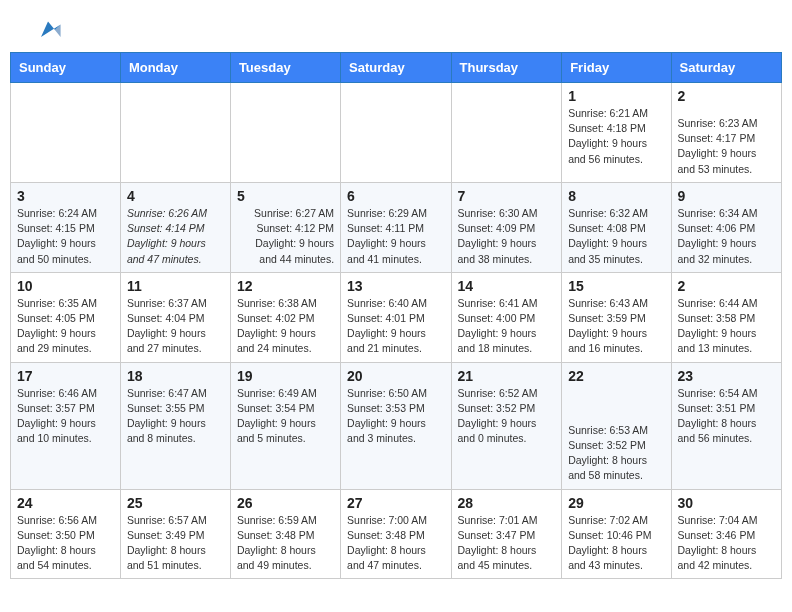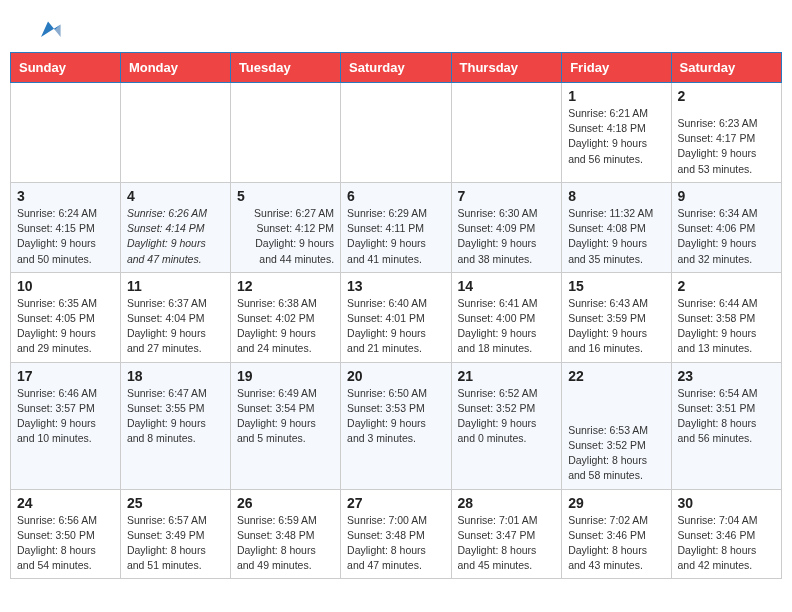--- a/index.html
+++ b/index.html
@@ -34,21 +34,21 @@
       vertical-align: top;
       padding: 5px 6px;
       width: 113px;
       min-height: 80px;
       background: #fff;
     }
     
     .calendar tr:nth-child(even) td { background: #f5f8fc; }
     .calendar tr:nth-child(odd) td { background: #fff; }
     
-    .calendar thead tr th { background: #ef4444; }
+    .calendar thead tr th { background: #3b82f6; }
     
     .day-number { font-weight: bold; font-size: 14px; color: #222; margin-bottom: 2px; }
     .day-info { font-size: 10.5px; color: #333; line-height: 1.45; }
     
     .empty-cell { background: #fff !important; }
     
     .container { padding: 0 10px 10px 10px; }
     
     
     .row-odd td { background: #fff; }
@@ -133,21 +133,21 @@
 Daylight: 9 hours and 41 minutes.</div>
           </td>
           <td>
             <div class="day-number">7</div>
             <div class="day-info" style="white-space: pre-line;">Sunrise: 6:30 AM
 Sunset: 4:09 PM
 Daylight: 9 hours and 38 minutes.</div>
           </td>
           <td>
             <div class="day-number">8</div>
-            <div class="day-info" style="white-space: pre-line;">Sunrise: 11:32 AM
+            <div class="day-info" style="white-space: pre-line;">Sunrise: 6:32 AM
 Sunset: 4:08 PM
 Daylight: 9 hours and 35 minutes.</div>
           </td>
           <td>
             <div class="day-number">9</div>
             <div class="day-info" style="white-space: pre-line;">Sunrise: 6:34 AM
 Sunset: 4:06 PM
 Daylight: 9 hours and 32 minutes.</div>
           </td>
         </tr>
@@ -266,21 +266,21 @@
           </td>
           <td>
             <div class="day-number">28</div>
             <div class="day-info" style="white-space: pre-line;">Sunrise: 7:01 AM
 Sunset: 3:47 PM
 Daylight: 8 hours and 45 minutes.</div>
           </td>
           <td>
             <div class="day-number">29</div>
             <div class="day-info" style="white-space: pre-line;">Sunrise: 7:02 AM
-Sunset: 3:46 PM
+Sunset: 10:46 PM
 Daylight: 8 hours and 43 minutes.</div>
           </td>
           <td>
             <div class="day-number">30</div>
             <div class="day-info" style="white-space: pre-line;">Sunrise: 7:04 AM
 Sunset: 3:46 PM
 Daylight: 8 hours and 42 minutes.</div>
           </td>
         </tr>
       </tbody>

